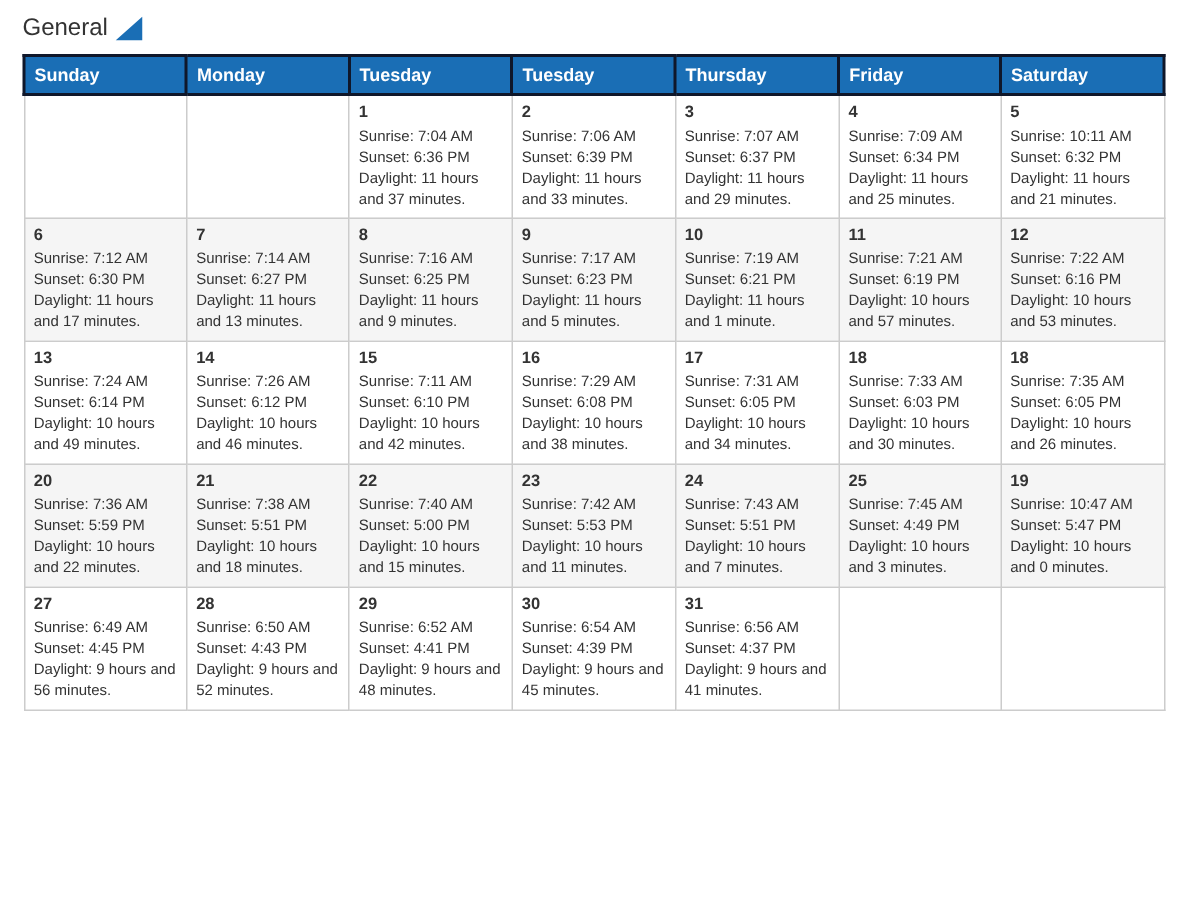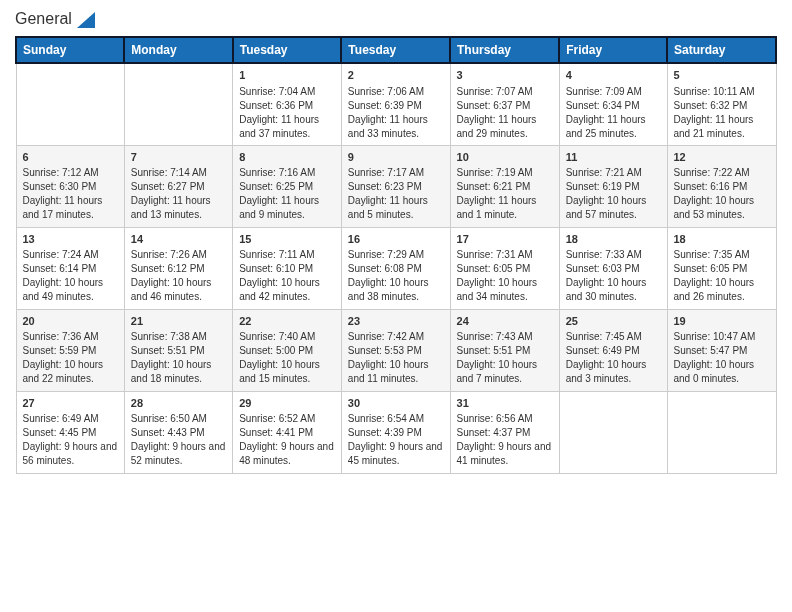--- a/index.html
+++ b/index.html
@@ -143,21 +143,21 @@
           <td><span class="day-num">17</span><span>Sunrise: 7:31 AM</span><br><span>Sunset: 6:05 PM</span><br><span>Daylight: 10 hours and 34 minutes.</span></td>
           <td><span class="day-num">18</span><span>Sunrise: 7:33 AM</span><br><span>Sunset: 6:03 PM</span><br><span>Daylight: 10 hours and 30 minutes.</span></td>
           <td><span class="day-num">18</span><span>Sunrise: 7:35 AM</span><br><span>Sunset: 6:05 PM</span><br><span>Daylight: 10 hours and 26 minutes.</span></td>
         </tr>
         <tr>
           <td><span class="day-num">20</span><span>Sunrise: 7:36 AM</span><br><span>Sunset: 5:59 PM</span><br><span>Daylight: 10 hours and 22 minutes.</span></td>
           <td><span class="day-num">21</span><span>Sunrise: 7:38 AM</span><br><span>Sunset: 5:51 PM</span><br><span>Daylight: 10 hours and 18 minutes.</span></td>
           <td><span class="day-num">22</span><span>Sunrise: 7:40 AM</span><br><span>Sunset: 5:00 PM</span><br><span>Daylight: 10 hours and 15 minutes.</span></td>
           <td><span class="day-num">23</span><span>Sunrise: 7:42 AM</span><br><span>Sunset: 5:53 PM</span><br><span>Daylight: 10 hours and 11 minutes.</span></td>
           <td><span class="day-num">24</span><span>Sunrise: 7:43 AM</span><br><span>Sunset: 5:51 PM</span><br><span>Daylight: 10 hours and 7 minutes.</span></td>
-          <td><span class="day-num">25</span><span>Sunrise: 7:45 AM</span><br><span>Sunset: 6:49 PM</span><br><span>Daylight: 10 hours and 3 minutes.</span></td>
+          <td><span class="day-num">25</span><span>Sunrise: 7:45 AM</span><br><span>Sunset: 4:49 PM</span><br><span>Daylight: 10 hours and 3 minutes.</span></td>
           <td><span class="day-num">19</span><span>Sunrise: 10:47 AM</span><br><span>Sunset: 5:47 PM</span><br><span>Daylight: 10 hours and 0 minutes.</span></td>
         </tr>
         <tr>
           <td><span class="day-num">27</span><span>Sunrise: 6:49 AM</span><br><span>Sunset: 4:45 PM</span><br><span>Daylight: 9 hours and 56 minutes.</span></td>
           <td><span class="day-num">28</span><span>Sunrise: 6:50 AM</span><br><span>Sunset: 4:43 PM</span><br><span>Daylight: 9 hours and 52 minutes.</span></td>
           <td><span class="day-num">29</span><span>Sunrise: 6:52 AM</span><br><span>Sunset: 4:41 PM</span><br><span>Daylight: 9 hours and 48 minutes.</span></td>
           <td><span class="day-num">30</span><span>Sunrise: 6:54 AM</span><br><span>Sunset: 4:39 PM</span><br><span>Daylight: 9 hours and 45 minutes.</span></td>
           <td><span class="day-num">31</span><span>Sunrise: 6:56 AM</span><br><span>Sunset: 4:37 PM</span><br><span>Daylight: 9 hours and 41 minutes.</span></td>
           <td class="cell-empty"></td>
           <td class="cell-empty"></td>

